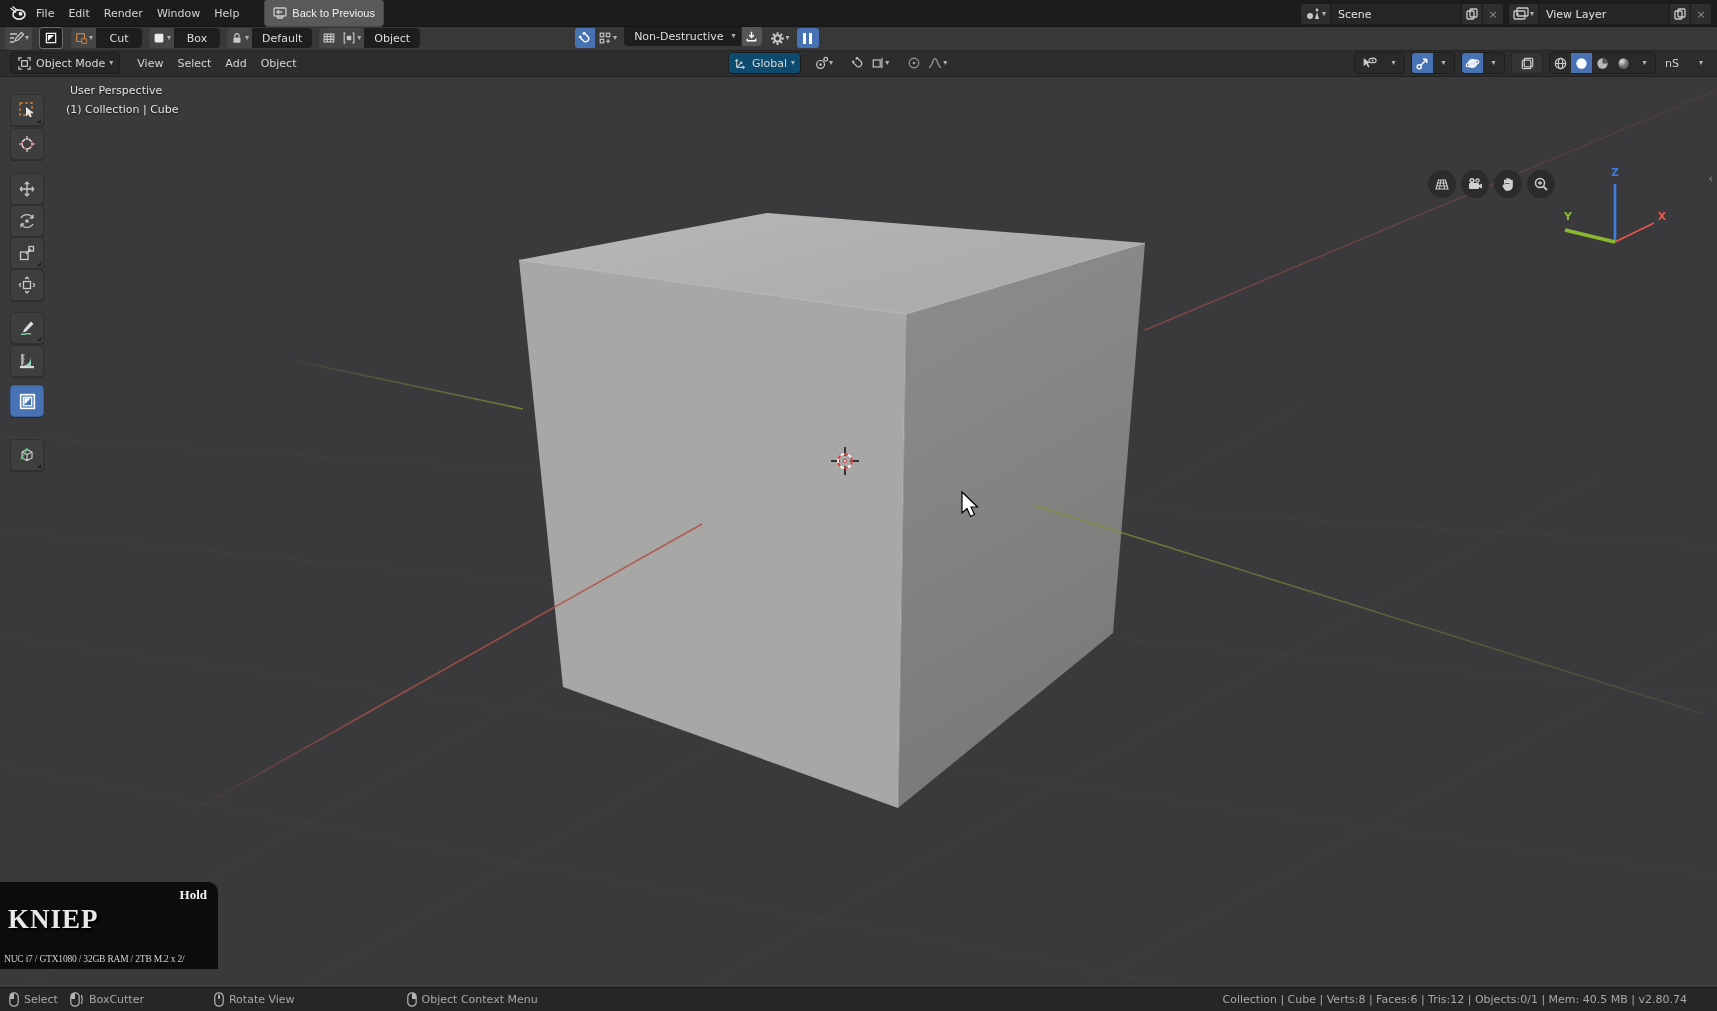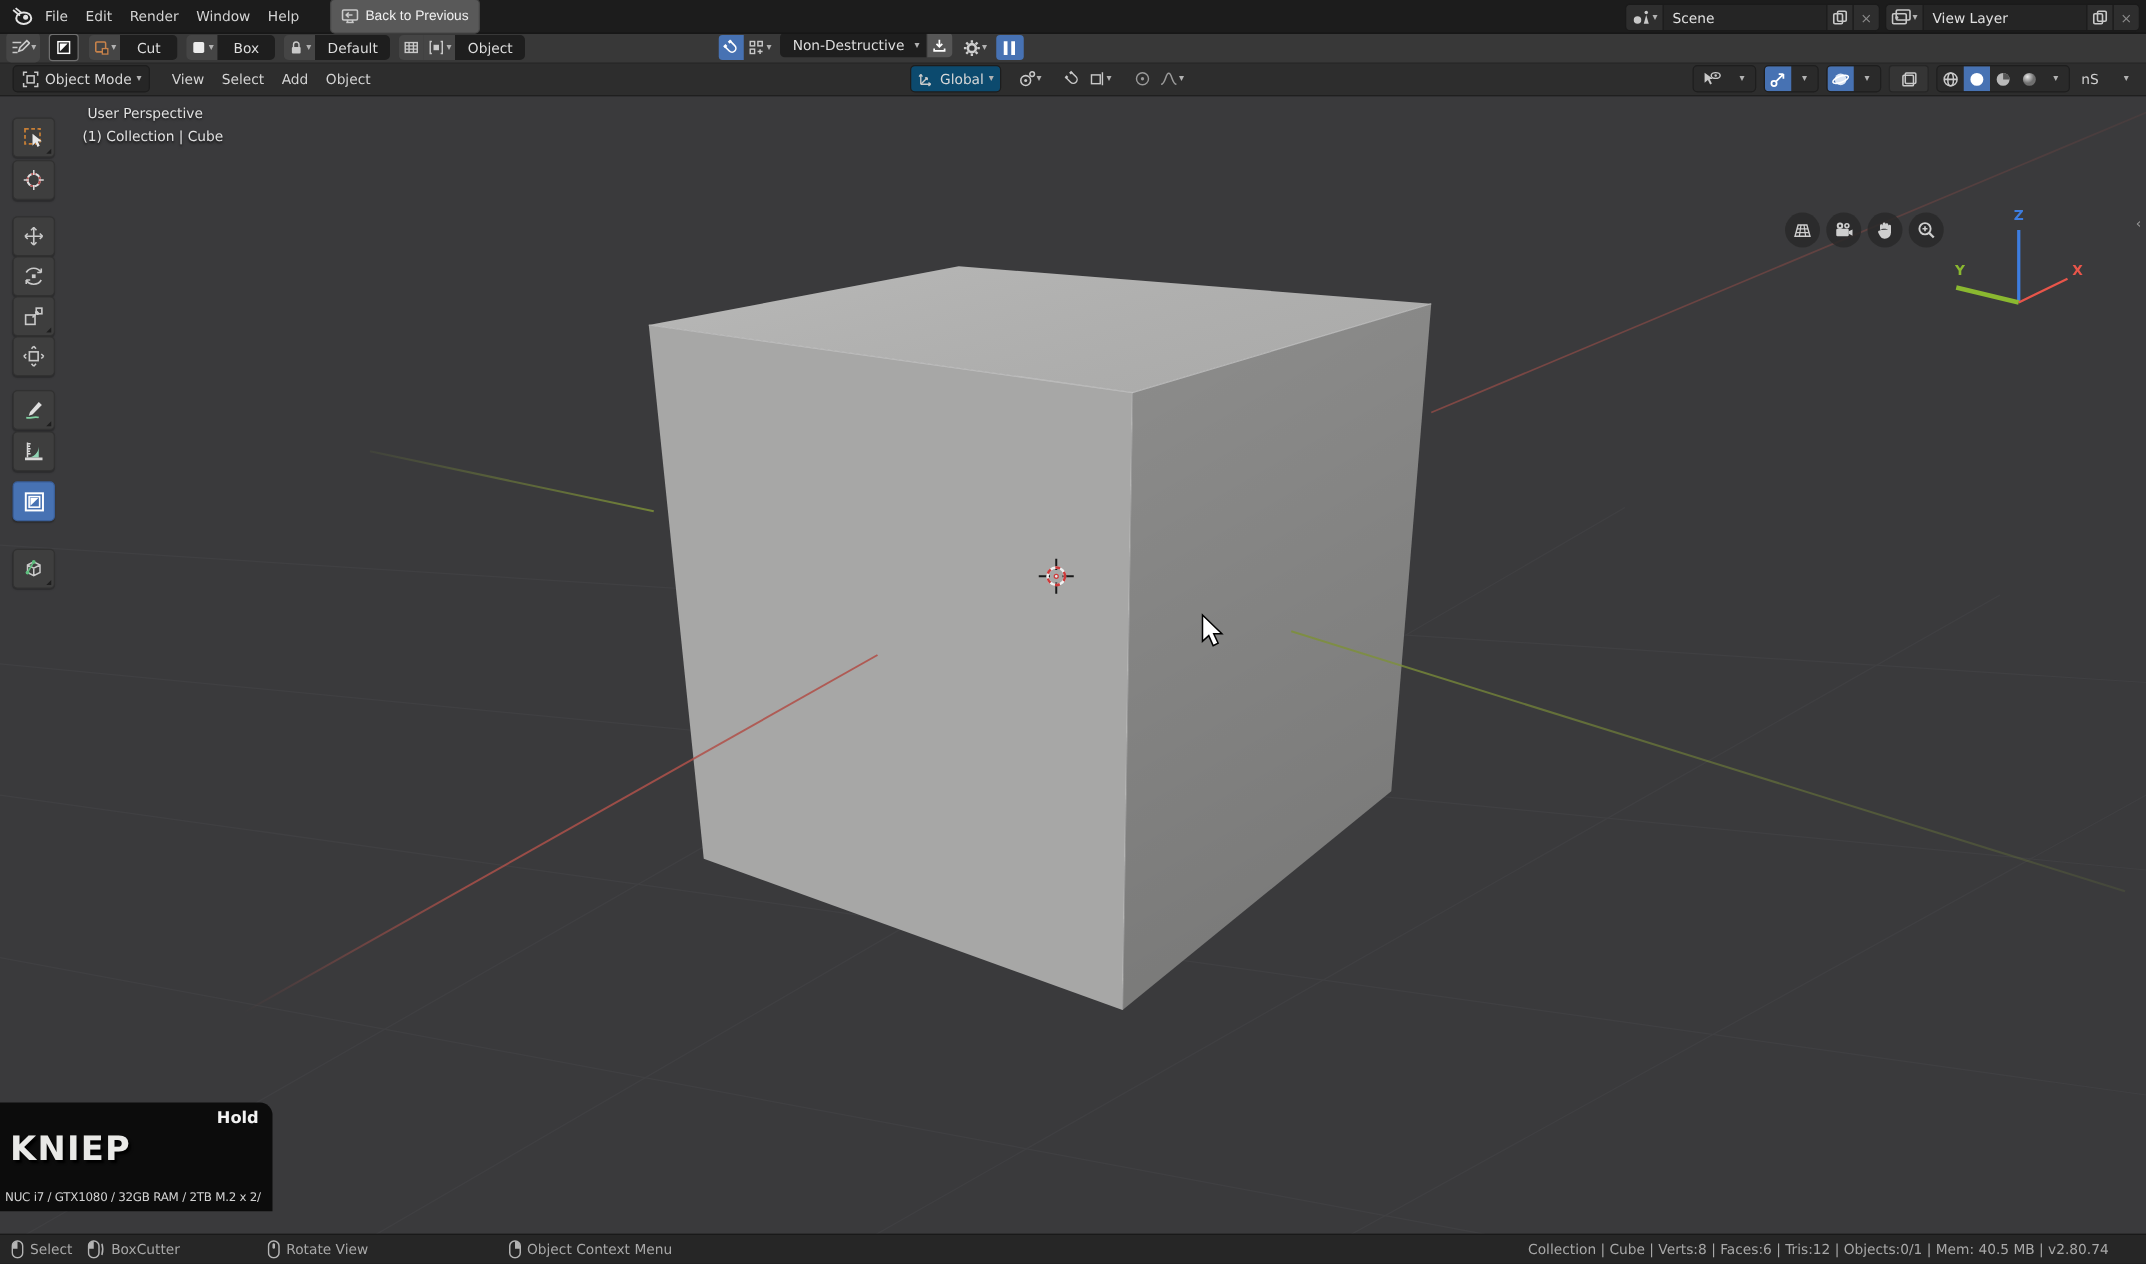--- a/index.html
+++ b/index.html
@@ -53,21 +53,21 @@
         display:flex;align-items:center;justify-content:center;box-shadow:0 1px 1px rgba(0,0,0,.25);}
   .tbtn.active{background:var(--accent);border-color:#3a5f99;}
   .corner:after{content:"";position:absolute;right:2px;bottom:2px;border-left:4px solid transparent;border-bottom:4px solid #1e1e1e;}
   
   .navgz{position:absolute;top:94px;left:1428px;display:flex;gap:5px;z-index:5;}
   .gz{width:28px;height:28px;border-radius:50%;background:rgba(41,41,41,.85);display:flex;align-items:center;justify-content:center;}
   .axisgizmo{position:absolute;left:1550px;top:82px;z-index:5;}
   .sb-toggle{position:absolute;right:4px;top:96px;color:#9a9a9a;font-size:11px;z-index:5;}
   
   .watermark{position:absolute;left:0;top:806px;width:218px;height:87px;background:rgba(9,9,9,.93);
-             border-radius:0 10px 0 0;z-index:6;}
+             border-radius:0 10px 0 0;z-index:6;font-family:Liberation Serif, serif;}
   .wm-hold{position:absolute;right:11px;top:5px;font-weight:bold;font-size:13px;color:#f2f2f2;}
   .wm-title{position:absolute;left:8px;top:22px;font-weight:bold;font-size:27px;letter-spacing:1px;color:#e9e9e7;
             text-shadow:2px 2px 2px #000;}
   .wm-specs{position:absolute;left:4px;bottom:5px;font-size:9.5px;color:#d2d2d2;letter-spacing:-0.2px;white-space:nowrap;}
   
   .statusbar{bottom:0;height:23px;background:#262626;border-top:1px solid #191919;z-index:30;padding-left:9px;color:#a8a8a8;}
   .hint{display:flex;align-items:center;gap:5px;}
   .stats{position:absolute;right:30px;color:#a8a8a8;}
   svg{display:block;}
   .ic{stroke:#c9c9c9;fill:none;stroke-width:1.3;}

